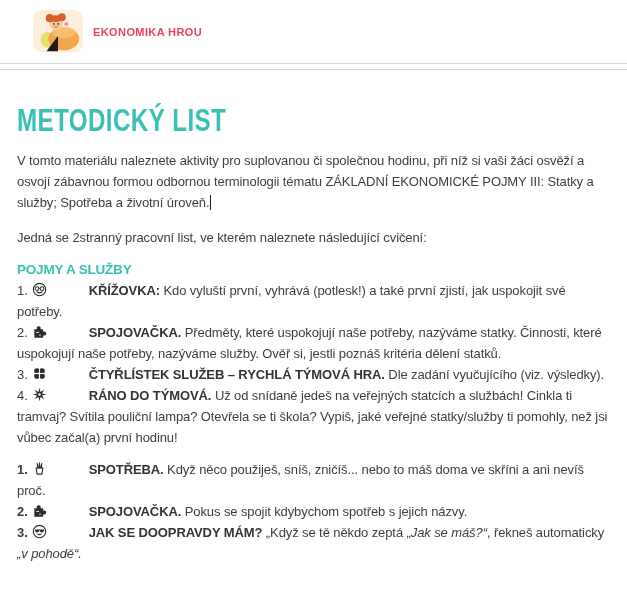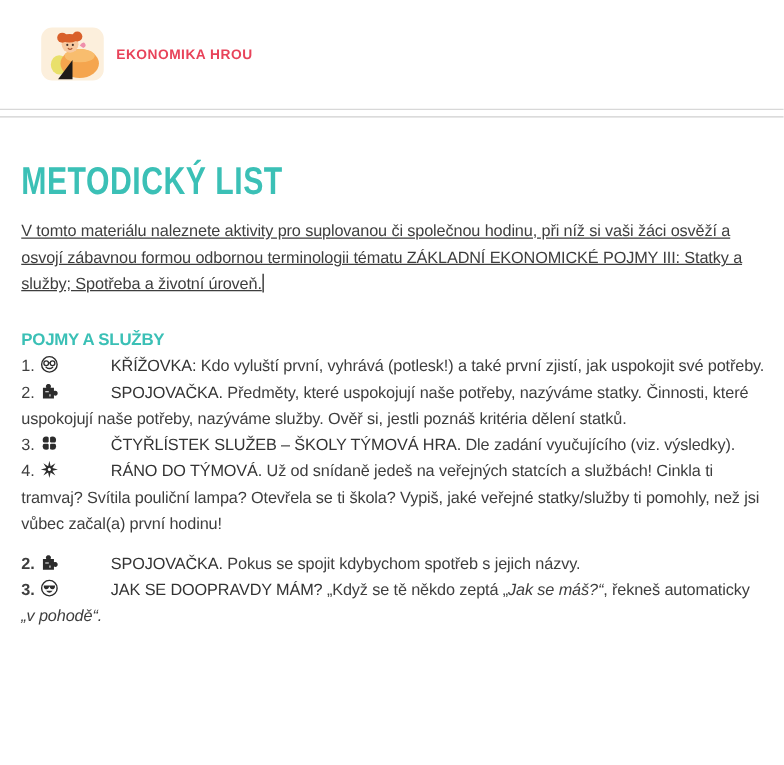--- a/index.html
+++ b/index.html
@@ -2,52 +2,52 @@
 <html><head>
 <meta charset="utf-8">
 <style>
   html,body{margin:0;padding:0;}
   body{
     width:627px;height:612px;overflow:hidden;background:#ffffff;
     font-family:"Liberation Sans",sans-serif;color:#3e3e3e;
   }
   
   .site-header{
-    height:88px;box-sizing:border-box;display:flex;align-items:center;
+    height:64px;box-sizing:border-box;display:flex;align-items:center;
     padding-left:32px;border-bottom:1px solid #d8d8d8;background:#ffffff;
   }
   .logo{width:52px;height:46px;flex:0 0 auto;}
   .brand{
     margin-left:9px;font-size:11px;font-weight:bold;letter-spacing:.4px;
     color:#e8435a;
   }
   .subdivider{height:5px;border-bottom:1px solid #cfcfcf;}
   
   .doc{padding:0 14px 0 17px;}
   h1.doc-title{
     margin:34px 0 12px;font-size:31px;line-height:34px;font-weight:bold;
     color:#3bc0b6;letter-spacing:.5px;white-space:nowrap;
     transform:scaleX(.78);transform-origin:left center;
   }
   p{margin:0;font-size:13px;line-height:21px;letter-spacing:-.1px;}
-  p.intro{margin-bottom:24px;text-decoration:underline;}
+  p.intro{margin-bottom:14px;}
   p.intro2{margin-bottom:0;}
   .caret{
     display:inline-block;width:1px;height:15px;background:#1b1b1b;
     vertical-align:-3px;margin-left:1px;
   }
   section{margin-top:11px;}
   h2.section-heading{
     margin:0;font-size:13.5px;line-height:21px;font-weight:bold;
     color:#3bc0b6;letter-spacing:-.2px;
   }
   .item{margin:0;}
   .num{margin-right:4px;}
   .num.b{font-weight:bold;}
-  b{font-weight:normal;color:#333333;padding-left:37px;}
+  b{font-weight:bold;color:#333333;padding-left:37px;}
   i{font-style:italic;margin-top:16px;}
   .emoji{
     display:inline-block;width:15px;height:15px;vertical-align:-2px;
     margin-right:5px;
   }
   .emoji svg{display:block;width:15px;height:15px;}
 </style>
 </head>
 <body>
 
@@ -71,20 +71,21 @@
   </span>
   <span class="brand">EKONOMIKA HROU</span>
 </header>
 <div class="subdivider"></div>
 
 <main class="doc">
   <h1 class="doc-title">METODICKÝ LIST</h1>
 
   <p class="intro"><span>V tomto materiálu naleznete aktivity pro suplovanou či společnou hodinu, při níž si vaši žáci osvěží a osvojí zábavnou formou odbornou terminologii tématu ZÁKLADNÍ EKONOMICKÉ POJMY III: Statky a služby; Spotřeba a životní úroveň.</span><span class="caret"></span></p>
 
+  <p class="intro2">Jedná se 2stranný pracovní list, ve kterém naleznete následující cvičení:</p>
 
   <div id="sections">
       <section>
         <h2 class="section-heading">POJMY A SLUŽBY</h2>
         <p class="item"><span class="num">1.</span><span class="emoji"><svg viewBox="0 0 16 16">
               <circle cx="8" cy="8" r="6.6" fill="none" stroke="#2c2c2c" stroke-width="1.2"></circle>
               <circle cx="5.3" cy="7" r="2" fill="none" stroke="#2c2c2c" stroke-width="1.1"></circle>
               <circle cx="10.7" cy="7" r="2" fill="none" stroke="#2c2c2c" stroke-width="1.1"></circle>
               <line x1="7.3" y1="6.7" x2="8.7" y2="6.7" stroke="#2c2c2c" stroke-width="1.1"></line>
               <path d="M5.2,10.4 Q8,12.8 10.8,10.4" fill="none" stroke="#2c2c2c" stroke-width="1.2" stroke-linecap="round"></path>
@@ -94,27 +95,31 @@
               <path d="M4.5,9 h3 M8.5,11 v2" stroke="#fff" stroke-width="0.9"></path>
             </svg></span><b>SPOJOVAČKA.</b><span> Předměty, které uspokojují naše potřeby, nazýváme statky. Činnosti, které uspokojují naše potřeby, nazýváme služby. Ověř si, jestli poznáš kritéria dělení statků.</span></p>
         <p class="item"><span class="num">3.</span><span class="emoji"><svg viewBox="0 0 16 16">
               <circle cx="5.3" cy="5.3" r="3" fill="#2c2c2c"></circle>
               <circle cx="10.7" cy="5.3" r="3" fill="#2c2c2c"></circle>
               <circle cx="5.3" cy="10.7" r="3" fill="#2c2c2c"></circle>
               <circle cx="10.7" cy="10.7" r="3" fill="#2c2c2c"></circle>
               <line x1="8" y1="1.5" x2="8" y2="14.5" stroke="#fff" stroke-width="1.2"></line>
               <line x1="1.5" y1="8" x2="14.5" y2="8" stroke="#fff" stroke-width="1.2"></line>
               <circle cx="8" cy="8" r="1.1" fill="#fff"></circle>
-            </svg></span><b>ČTYŘLÍSTEK SLUŽEB – ŠKOLY TÝMOVÁ HRA.</b><span> Dle zadání vyučujícího (viz. výsledky).</span></p>
+            </svg></span><b>ČTYŘLÍSTEK SLUŽEB – RYCHLÁ TÝMOVÁ HRA.</b><span> Dle zadání vyučujícího (viz. výsledky).</span></p>
         <p class="item"><span class="num">4.</span><span class="emoji"><svg viewBox="0 0 16 16">
               <polygon fill="#2c2c2c" points="15.3,8 10.59,9.07 13.16,13.16 9.07,10.59 8,15.3 6.93,10.59 2.84,13.16 5.41,9.07 0.7,8 5.41,6.93 2.84,2.84 6.93,5.41 8,0.7 9.07,5.41 13.16,2.84 10.59,6.93"></polygon>
               <circle cx="8" cy="8" r="1.3" fill="#fff"></circle>
             </svg></span><b>RÁNO DO TÝMOVÁ.</b><span> Už od snídaně jedeš na veřejných statcích a službách! Cinkla ti tramvaj? Svítila pouliční lampa? Otevřela se ti škola? Vypiš, jaké veřejné statky/služby ti pomohly, než jsi vůbec začal(a) první hodinu!</span></p>
       </section>
       <section>
+        <p class="item"><span class="num b">1.</span><span class="emoji"><svg viewBox="0 0 16 16">
+              <path d="M4.4,7.5 L5.4,14 H10.6 L11.6,7.5 Z" fill="none" stroke="#2c2c2c" stroke-width="1.2" stroke-linejoin="round"></path>
+              <path d="M6,7.3 L5.5,2.5 M8,7.3 L8,2 M10,7.3 L10.5,2.5 M7,7.3 L6,3.5 M9,7.3 L10,3.5" stroke="#2c2c2c" stroke-width="1.1" stroke-linecap="round"></path>
+            </svg></span><b>SPOTŘEBA.</b><span> Když něco použiješ, sníš, zničíš... nebo to máš doma ve skříni a ani nevíš proč.</span></p>
         <p class="item"><span class="num b">2.</span><span class="emoji"><svg viewBox="0 0 16 16">
               <path d="M2.5,5.5 h2.9 c-1,-1.7 0.1,-3.2 1.8,-3.2 s2.8,1.5 1.8,3.2 h2.9 v2.9 c1.7,-1 3.2,0.1 3.2,1.8 s-1.5,2.8 -3.2,1.8 v2.7 h-9.4 Z" fill="#2c2c2c"></path>
               <path d="M4.5,9 h3 M8.5,11 v2" stroke="#fff" stroke-width="0.9"></path>
             </svg></span><b>SPOJOVAČKA.</b><span> Pokus se spojit kdybychom spotřeb s jejich názvy.</span></p>
         <p class="item"><span class="num b">3.</span><span class="emoji"><svg viewBox="0 0 16 16">
               <circle cx="8" cy="8" r="6.6" fill="none" stroke="#2c2c2c" stroke-width="1.2"></circle>
               <path d="M3.2,5.8 h9.6 v0.5 c0,1.8 -1.1,2.7 -2.3,2.7 c-1.2,0 -2.1,-0.9 -2.2,-2.1 h-0.6 c-0.1,1.2 -1,2.1 -2.2,2.1 c-1.2,0 -2.3,-0.9 -2.3,-2.7 Z" fill="#2c2c2c"></path>
               <path d="M5.2,10.3 Q8,13.6 10.8,10.3 Z" fill="#2c2c2c"></path>
             </svg></span><b>JAK SE DOOPRAVDY MÁM?</b><span> „Když se tě někdo zeptá „</span><i>Jak se máš?“</i><span>, řekneš automaticky </span><i>„v pohodě“.</i></p>
       </section>

